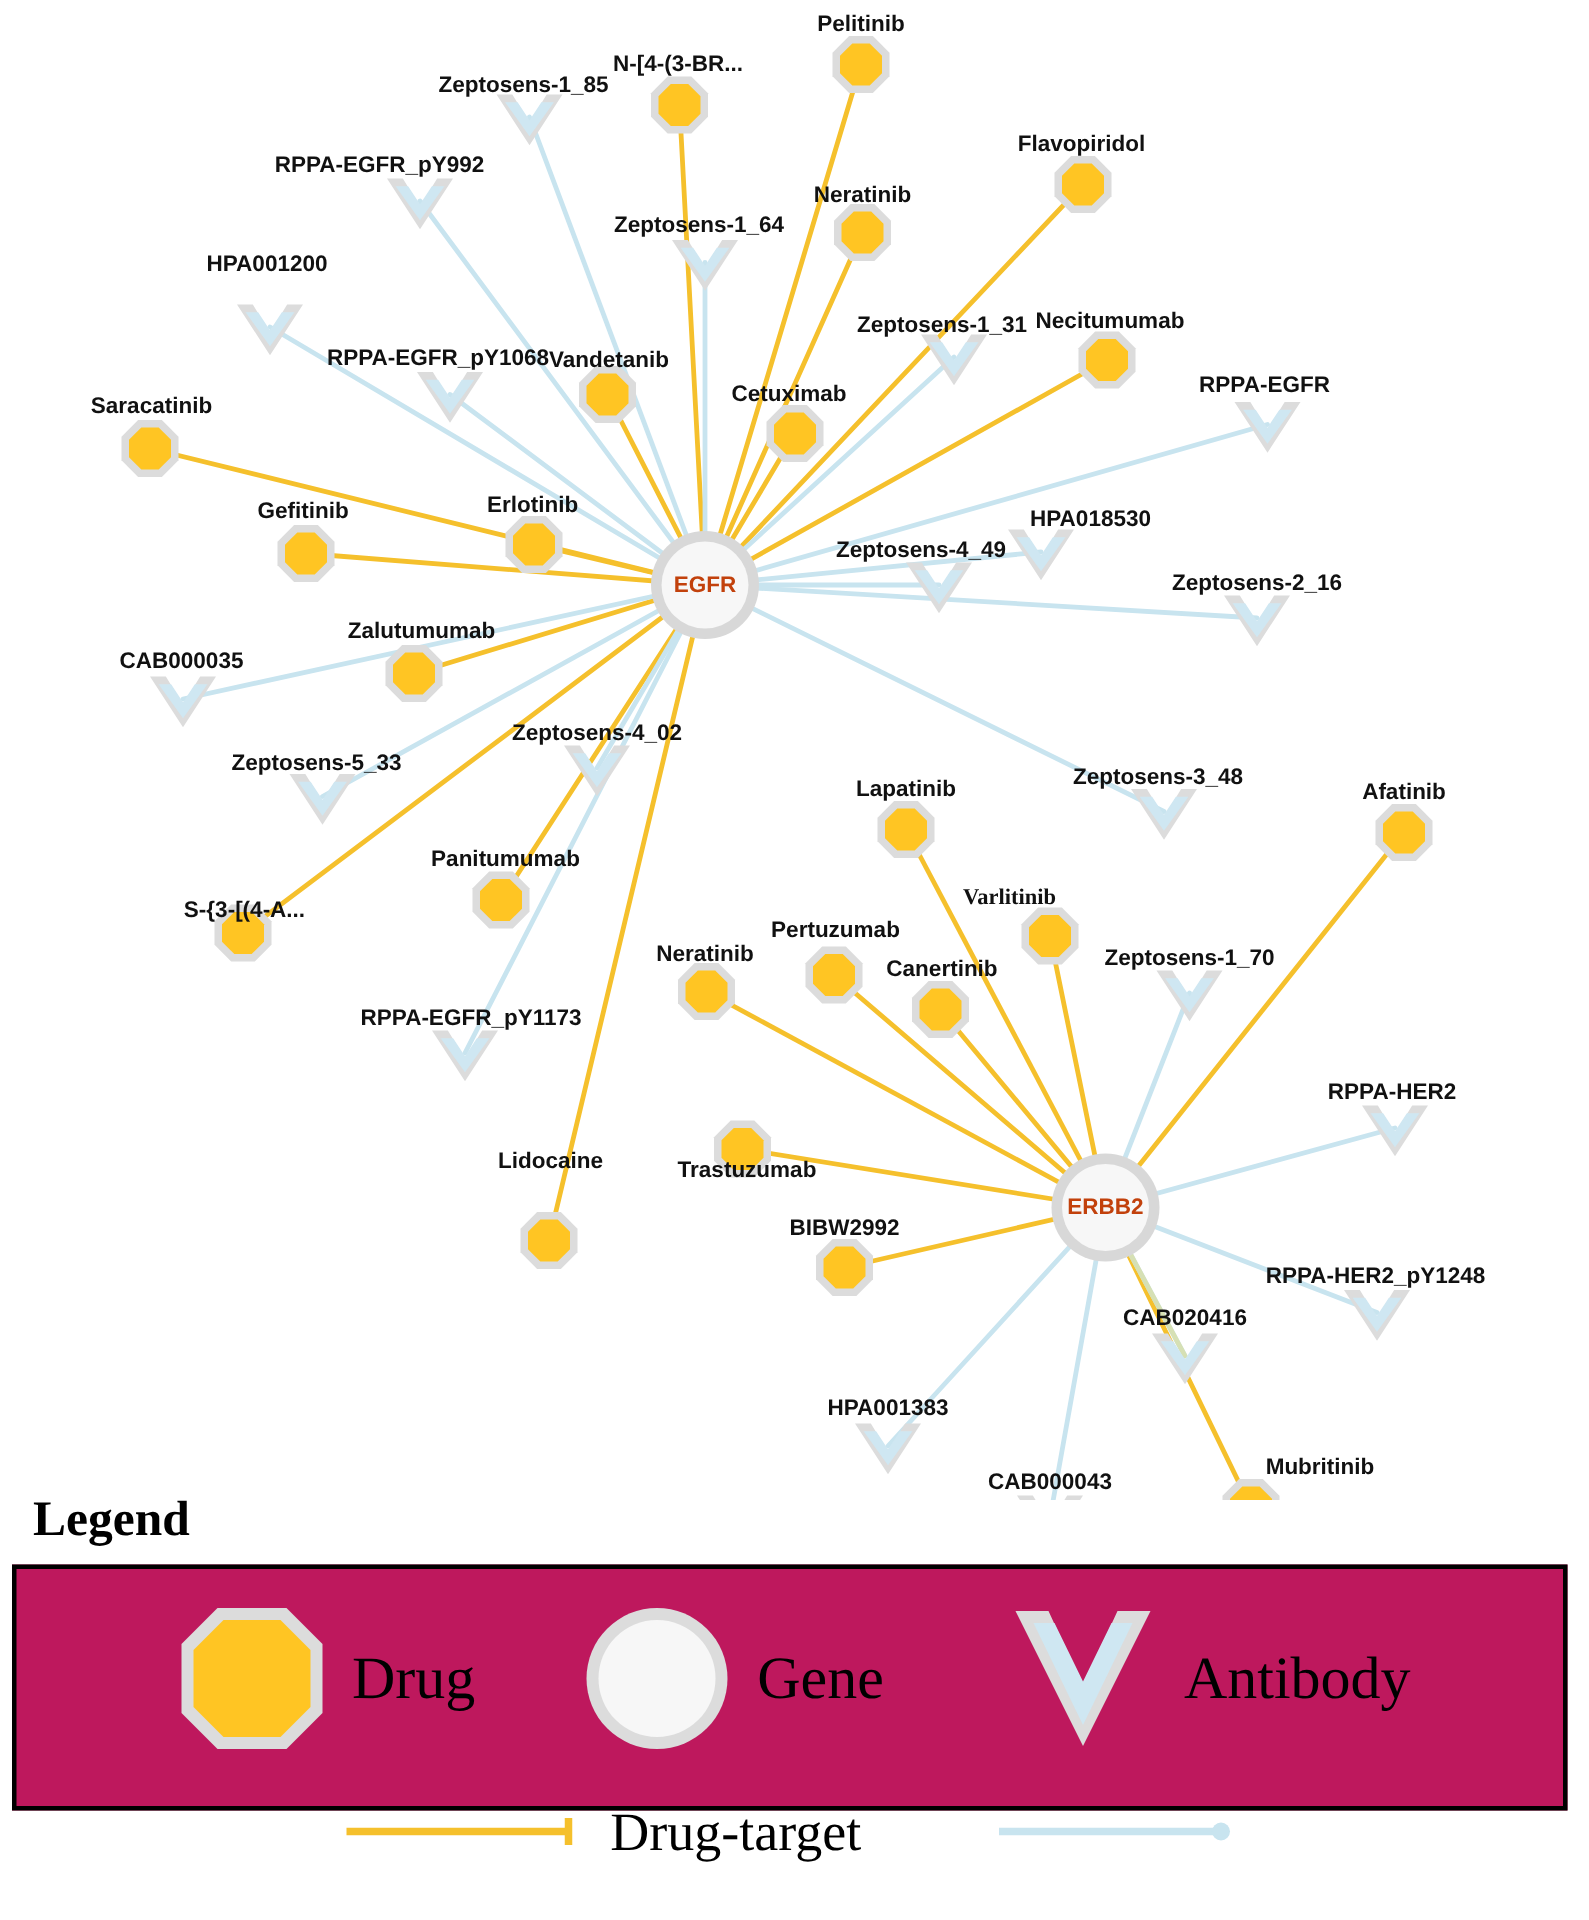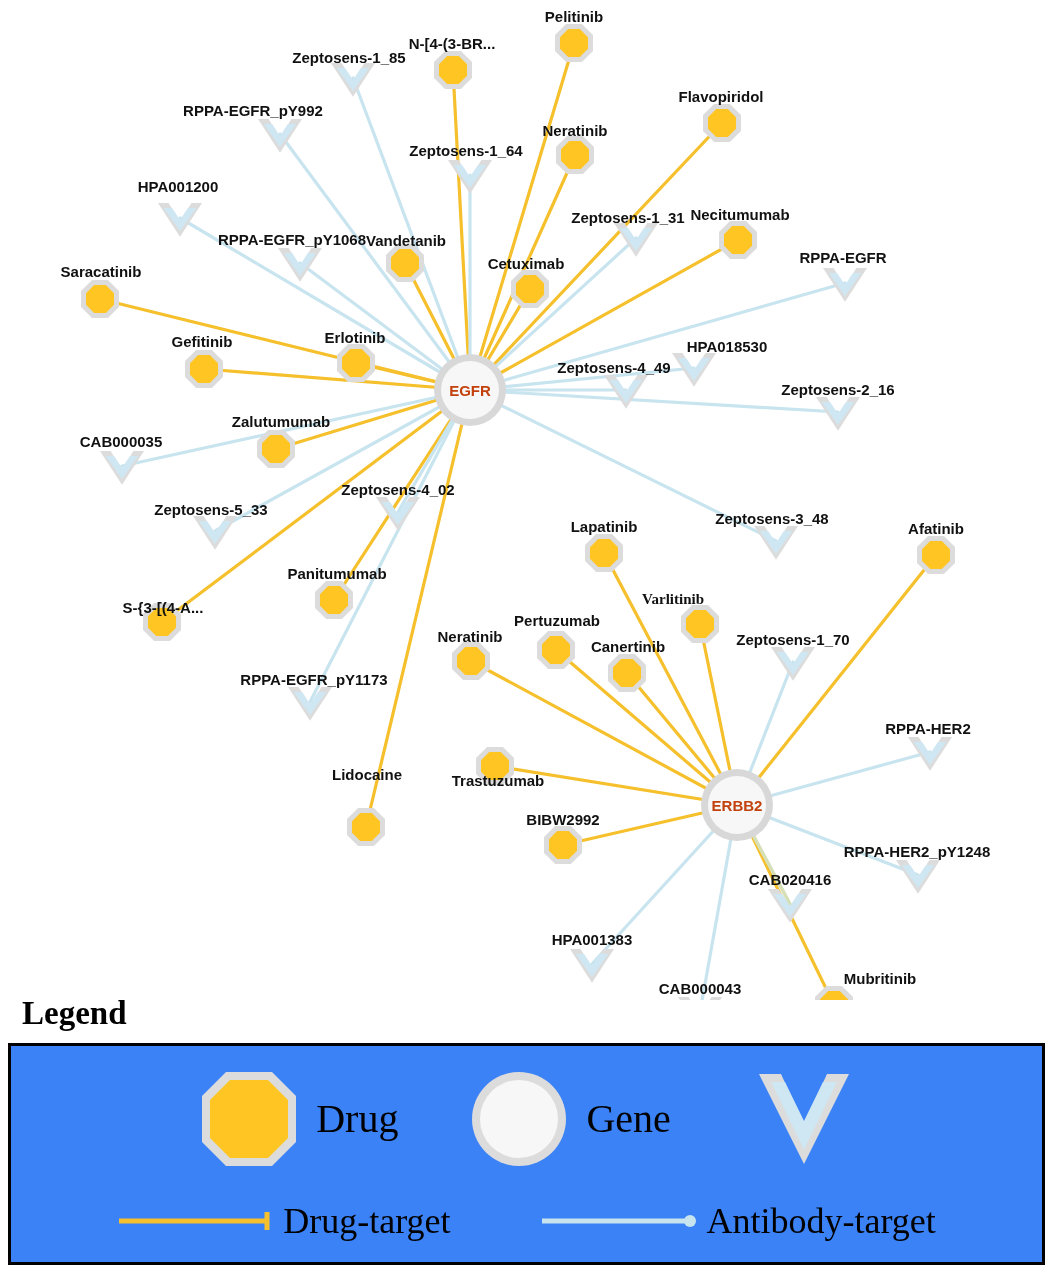--- a/index.html
+++ b/index.html
@@ -50,23 +50,23 @@
     font-family: "Liberation Serif", serif;
     font-size: 33px;
     font-weight: bold;
     color: #000;
   }
   #legend-box {
     position: absolute;
     left: 8px;
     top: 1043px;
     width: 1037px;
-    height: 222px;
+    height: 164px;
     border: 3px solid #000;
-    background: #3b82f6;
+    background: #be185d;
     box-sizing: border-box;
   }
   .legend-row1 {
     position: absolute;
     left: 0;
     top: 10px;
     width: 100%;
     height: 125px;
     display: flex;
     align-items: center;
@@ -93,21 +93,21 @@
     justify-content: center;
   }
   .legend-edge-item {
     display: flex;
     align-items: center;
   }
   .legend-edge-item .lg-text2 {
     font-family: "Liberation Serif", serif;
     font-size: 36px;
     color: #000;
-    margin-left: 6px;
+    margin-left: 18px;
   }
   .sp1 { width: 66px; }
   .sp2 { width: 78px; }
   .sp3 { width: 90px; }
 </style>
 </head>
 <body>
 
 <div id="network">
   <svg id="net-svg" width="1059" height="1000" xmlns="http://www.w3.org/2000/svg">
@@ -341,21 +341,21 @@
         </g>
         <g>
           <circle cx="737" cy="805" r="36" fill="#d8d8d8"></circle>
           <circle cx="737" cy="805" r="29" fill="#f7f7f7"></circle>
         </g>
       </g>
     </svg>
 <div class="node-label" style="left: 349px; top: 57px;">Zeptosens-1_85</div>
     <div class="node-label" style="left: 253px; top: 110px;">RPPA-EGFR_pY992</div>
     <div class="node-label" style="left: 466px; top: 150px;">Zeptosens-1_64</div>
-    <div class="node-label" style="left: 178px; top: 186px;">HPA001200</div>
+    <div class="node-label" style="left: 178px; top: 176px;">HPA001200</div>
     <div class="node-label" style="left: 628px; top: 217px;">Zeptosens-1_31</div>
     <div class="node-label" style="left: 292px; top: 239px;">RPPA-EGFR_pY1068</div>
     <div class="node-label" style="left: 843px; top: 257px;">RPPA-EGFR</div>
     <div class="node-label" style="left: 727px; top: 346px;">HPA018530</div>
     <div class="node-label" style="left: 614px; top: 367px;">Zeptosens-4_49</div>
     <div class="node-label" style="left: 838px; top: 389px;">Zeptosens-2_16</div>
     <div class="node-label" style="left: 121px; top: 441px;">CAB000035</div>
     <div class="node-label" style="left: 398px; top: 489px;">Zeptosens-4_02</div>
     <div class="node-label" style="left: 211px; top: 509px;">Zeptosens-5_33</div>
     <div class="node-label" style="left: 772px; top: 518px;">Zeptosens-3_48</div>
@@ -411,32 +411,32 @@
         <circle cx="55" cy="55" r="39" fill="#f7f7f7"></circle>
       </svg>
       <span class="lg-text">Gene</span>
     </div>
     <div class="sp2"></div>
     <div class="legend-item">
       <svg width="110" height="110" viewBox="0 0 110 110">
         <path d="M10,10 L55,100 L100,10 L78,10 L55,60 L32,10 Z" fill="#dcdcdc"></path>
         <path d="M22,18 L55,86 L88,18 L74,18 L55,57 L36,18 Z" fill="#cfe7f2"></path>
       </svg>
+      <span class="lg-text">Antibody</span>
     </div>
   </div>
   <div class="legend-row2">
     <div class="legend-edge-item">
       <svg width="160" height="24" viewBox="0 0 160 24">
         <line x1="2" y1="12" x2="150" y2="12" stroke="#f5c02c" stroke-width="5"></line>
         <line x1="150" y1="3" x2="150" y2="21" stroke="#f5c02c" stroke-width="5"></line>
       </svg>
       <span class="lg-text2">Drug-target</span>
     </div>
     <div class="sp3"></div>
     <div class="legend-edge-item">
       <svg width="160" height="24" viewBox="0 0 160 24">
         <line x1="2" y1="12" x2="146" y2="12" stroke="#c8e4ef" stroke-width="5"></line>
         <circle cx="150" cy="12" r="6" fill="#c8e4ef"></circle>
       </svg>
-      <span class="lg-text2">Antibody-target</span>
     </div>
   </div>
 </div>
 
 </body></html>

